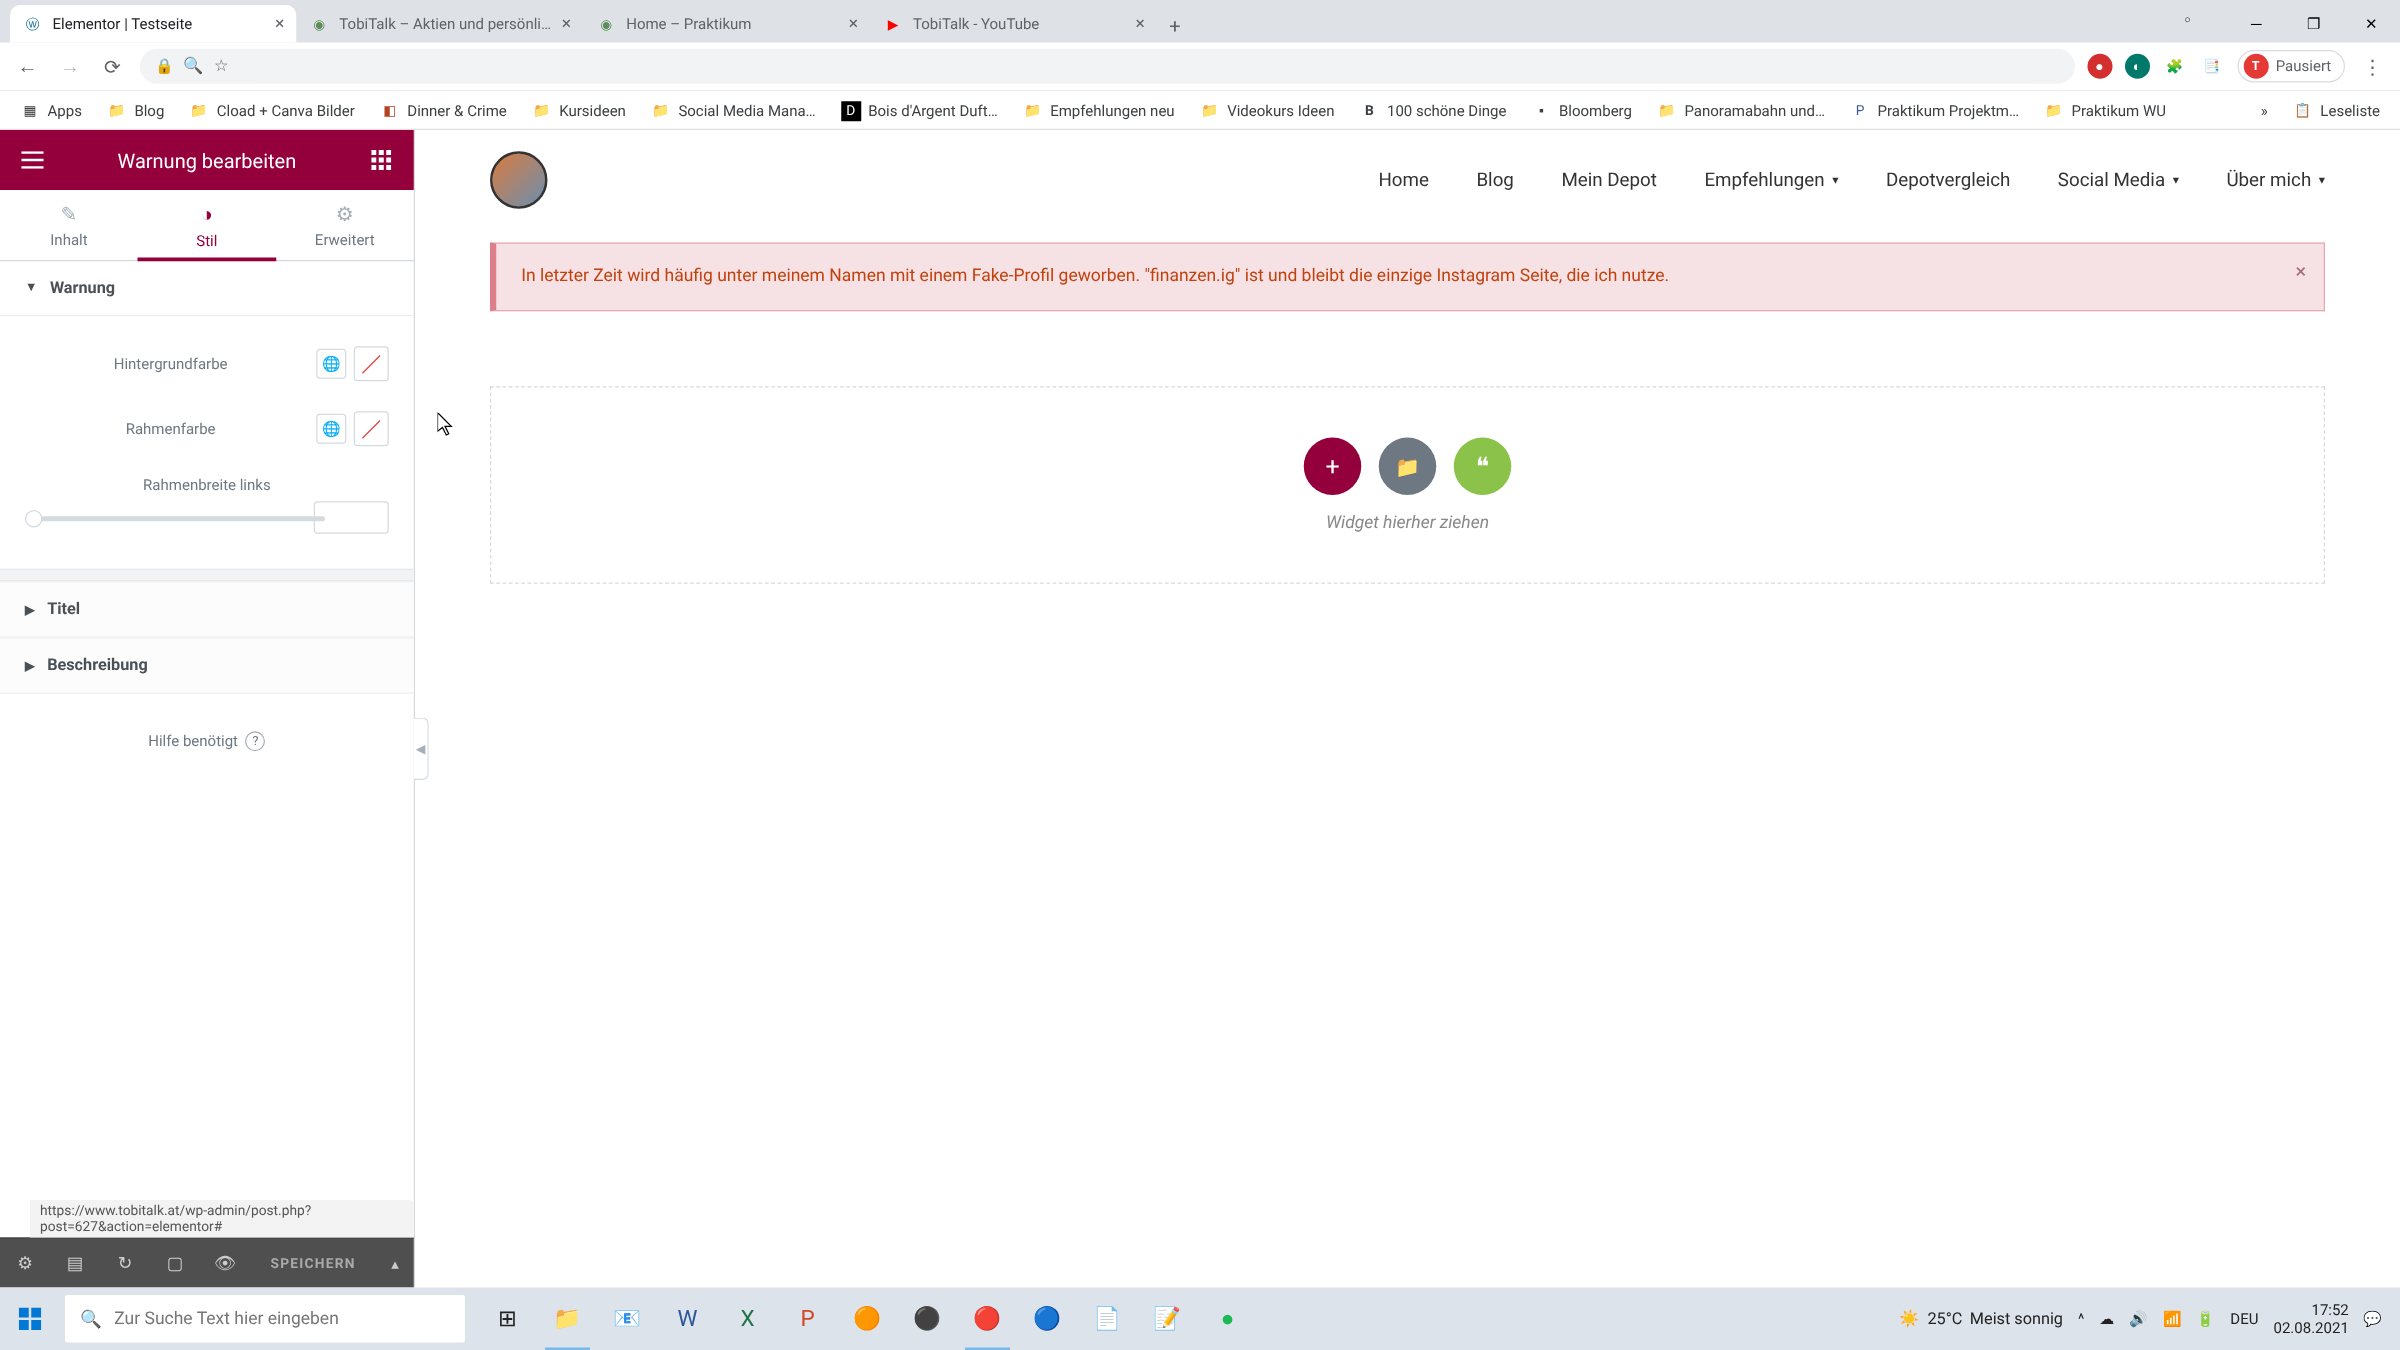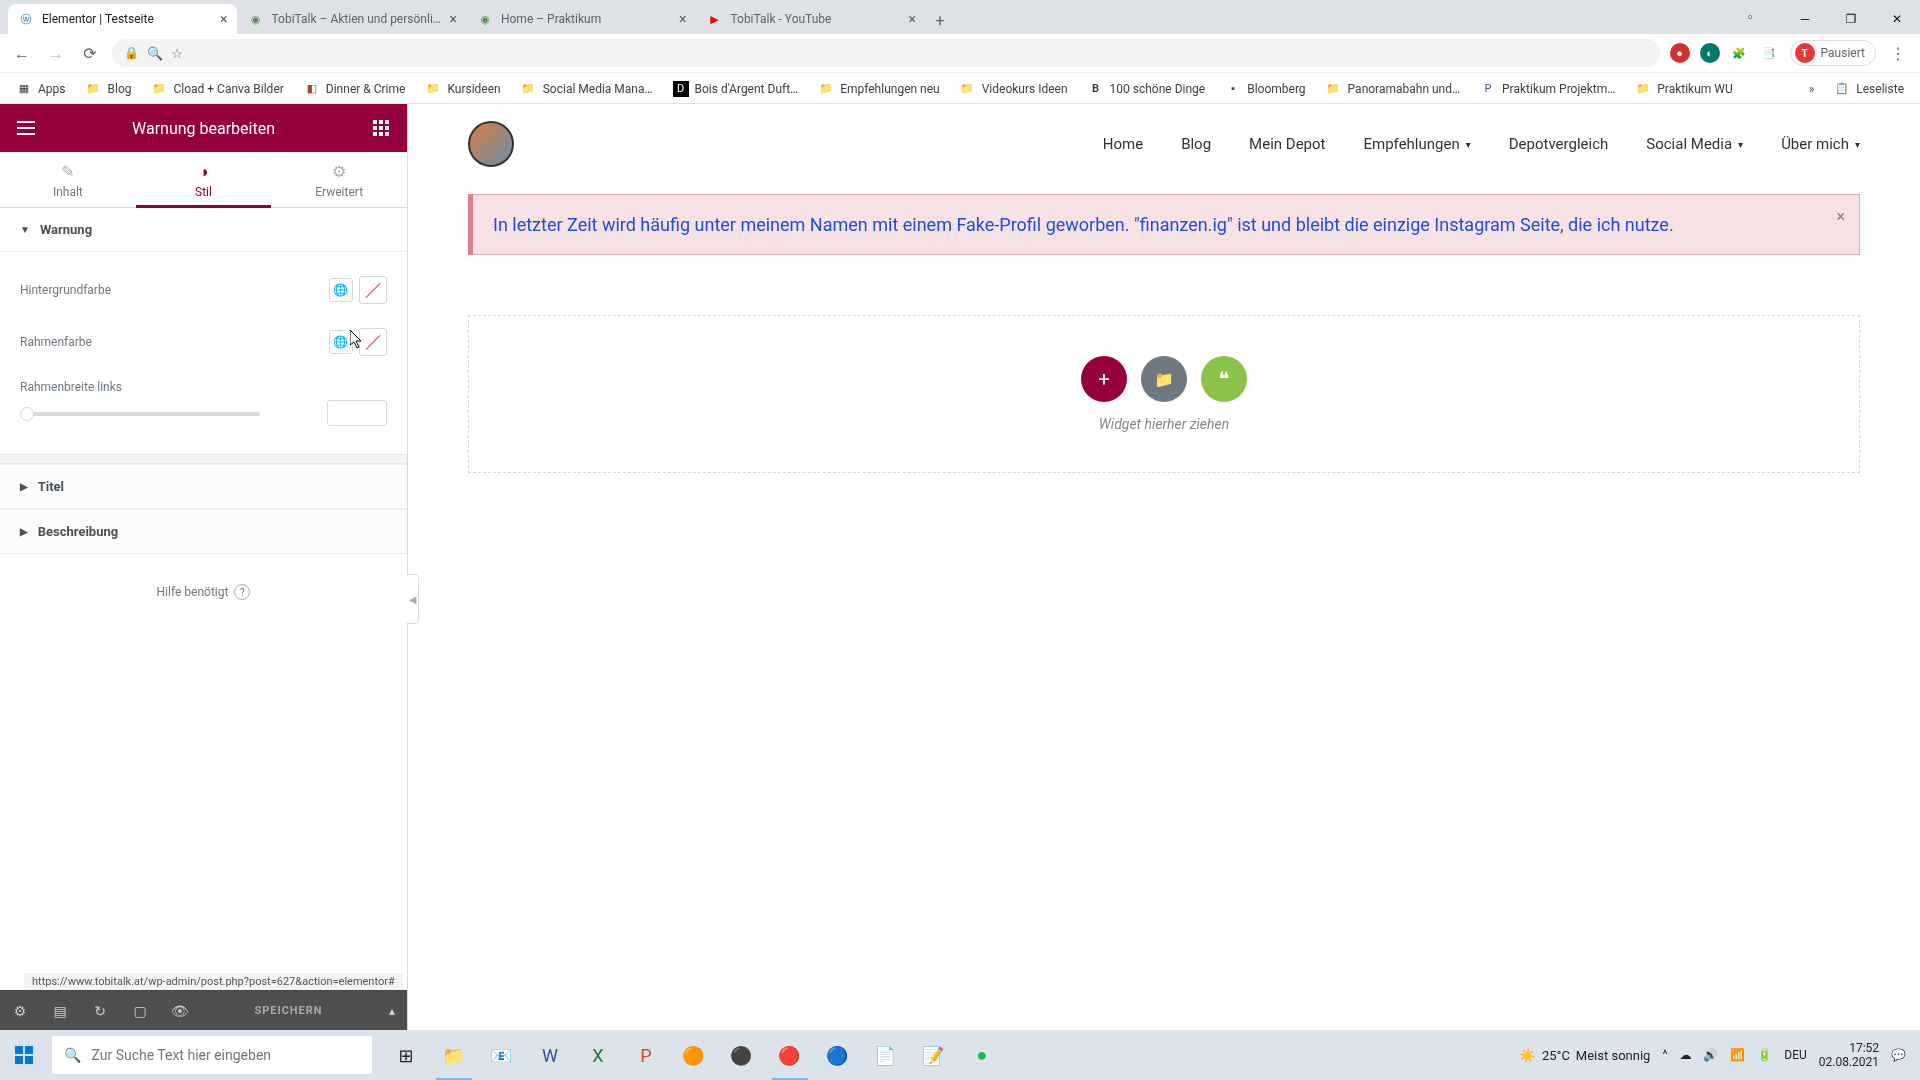--- a/index.html
+++ b/index.html
@@ -31,38 +31,38 @@
 
 .bookmarks { height: 32px; display: flex; align-items: center; padding: 0 8px; gap: 4px; font-size: 12px; color: #3c4043; border-top: 1px solid #eee; }
 .bm { padding: 4px 8px; display: flex; align-items: center; gap: 6px; border-radius: 4px; cursor: pointer; white-space: nowrap; }
 .bm-ic { width: 16px; height: 16px; display: inline-flex; align-items: center; justify-content: center; font-size: 11px; }
 .bm-right { margin-left: auto; display: flex; align-items: center; gap: 4px; }
 
 
 .app { position: absolute; top: 104px; left: 0; right: 0; bottom: 50px; display: flex; }
 
 
-.el-sidebar { width: 408px; background: #fff; border-right: 1px solid #d5dadf; display: flex; flex-direction: column; position: relative; }
+.el-sidebar { width: 332px; background: #fff; border-right: 1px solid #d5dadf; display: flex; flex-direction: column; position: relative; }
 .el-header { height: 48px; background: #93003c; color: #fff; display: flex; align-items: center; padding: 0 10px; }
 .el-hamburger, .el-grid { width: 32px; height: 32px; display: flex; align-items: center; justify-content: center; cursor: pointer; font-size: 16px; }
 .el-title { flex: 1; text-align: center; font-size: 16px; font-weight: 400; }
 
 .el-tabs { display: flex; border-bottom: 1px solid #d5dadf; }
 .el-tab { flex: 1; text-align: center; padding: 10px 0 8px; font-size: 12px; color: #6d7882; cursor: pointer; position: relative; }
 .el-tab .tab-ic { display: block; font-size: 16px; margin-bottom: 4px; color: #a4afb7; }
 .el-tab.active { color: #93003c; }
 .el-tab.active .tab-ic { color: #93003c; }
 .el-tab.active::after { content: ""; position: absolute; left: 0; right: 0; bottom: -1px; height: 3px; background: #93003c; }
 
 .el-body { flex: 1; overflow-y: auto; }
 .section-head { padding: 14px 20px; font-size: 13px; font-weight: 700; color: #495157; display: flex; align-items: center; gap: 10px; cursor: pointer; border-bottom: 1px solid #eee; }
 .section-head .caret { font-size: 10px; }
 .section-head.collapsed { border-top: 1px solid #eee; background: #fcfcfc; }
 .section-content { padding: 12px 20px 20px; }
-.ctrl-row { display: flex; align-items: center; justify-content: space-between; padding: 12px 0; font-size: 12px; color: #6d7882; }
+.ctrl-row { display: flex; align-items: center; justify-content: space-between; padding: 12px 0; font-size: 12px; color: #6d7882; text-align: center; }
 .ctrl-row .label { flex: 1; }
 .color-ctrls { display: flex; align-items: center; gap: 6px; }
 .globe-btn { width: 24px; height: 24px; border: 1px solid #d5dadf; border-radius: 3px; display: flex; align-items: center; justify-content: center; color: #a4afb7; font-size: 12px; cursor: pointer; }
 .swatch { width: 28px; height: 28px; border: 1px solid #d5dadf; border-radius: 3px; background: #fff; position: relative; cursor: pointer; }
 .swatch::after { content: ""; position: absolute; left: 3px; right: 3px; top: 50%; border-top: 1px solid #d44; transform: rotate(-45deg); }
 .slider-row { padding: 8px 0 18px; }
 .slider-track { width: 240px; height: 4px; background: #d5dadf; border-radius: 2px; position: relative; margin-top: 10px; }
 .slider-thumb { width: 14px; height: 14px; background: #fff; border: 1px solid #d5dadf; border-radius: 50%; position: absolute; top: -5px; left: 0; cursor: pointer; }
 .slider-input { float: right; width: 60px; height: 26px; border: 1px solid #d5dadf; border-radius: 3px; margin-top: -2px; font-size: 12px; padding: 0 6px; }
 
@@ -82,21 +82,21 @@
 
 .canvas { flex: 1; background: #fff; overflow-y: auto; padding: 0 20px; }
 .site-header { height: 80px; display: flex; align-items: center; padding: 0 40px; }
 .logo { width: 46px; height: 46px; border-radius: 50%; background: linear-gradient(135deg,#d97b40,#6b8faf); border: 2px solid #333; flex: none; }
 .site-nav { margin-left: auto; display: flex; gap: 38px; font-size: 15px; color: #333; }
 .nav-item { display: flex; align-items: center; gap: 6px; cursor: pointer; }
 .nav-caret { font-size: 10px; }
 
 .alert-box { margin: 10px 40px 40px; border: 1px solid #e7a8b0; border-left: 5px solid #dc7f8a; background: #f6e2e5; padding: 16px 20px; position: relative; color: #8a4a52; }
 .alert-title { font-weight: 700; font-size: 15px; margin-bottom: 6px; color: #9c4651; letter-spacing: 0.5px; }
-.alert-text { font-size: 18px; color: #1d4ed8; line-height: 1.5; }
+.alert-text { font-size: 14px; color: #c2410c; line-height: 1.5; }
 .alert-close { position: absolute; right: 14px; top: 12px; font-size: 16px; color: #a56c74; cursor: pointer; }
 
 .drop-area { margin: 60px 40px; border: 1px dashed #d5dadf; padding: 40px; text-align: center; }
 .drop-btns { display: flex; justify-content: center; gap: 14px; margin-bottom: 14px; }
 .circ-btn { width: 46px; height: 46px; border-radius: 50%; display: flex; align-items: center; justify-content: center; color: #fff; font-size: 20px; cursor: pointer; }
 .circ-add { background: #93003c; }
 .circ-folder { background: #6d7882; font-size: 16px; }
 .circ-green { background: #8bc34a; }
 .drop-hint { font-style: italic; color: #888; font-size: 14px; }
 

